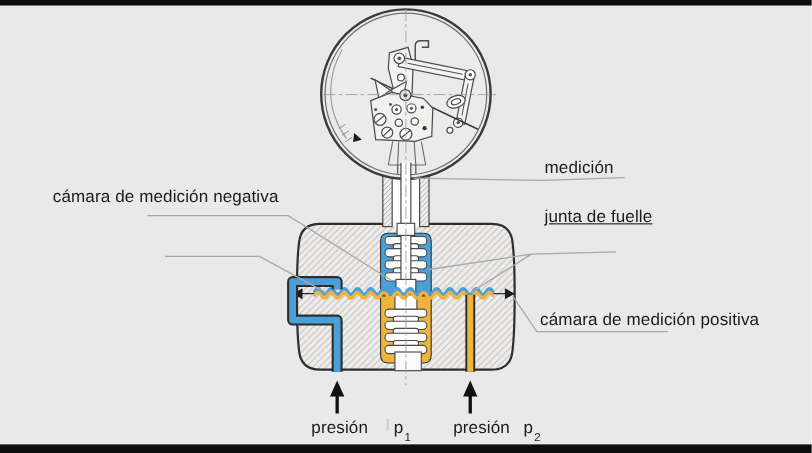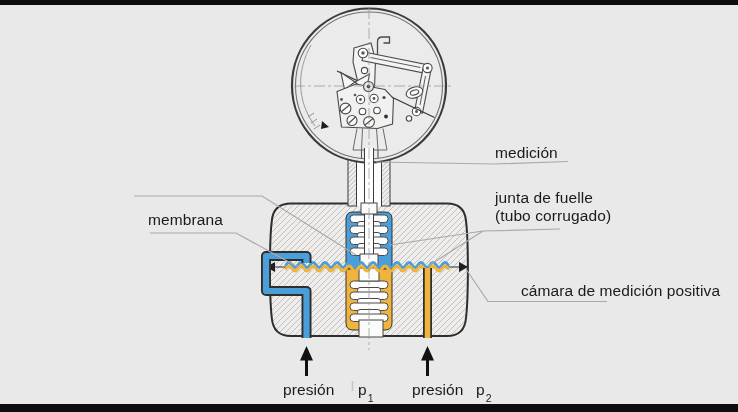--- a/index.html
+++ b/index.html
@@ -17,21 +17,21 @@
   .bar.top { top: 0; height: 5px; }
   .bar.bottom { bottom: 0; height: 8px; }
   svg.drawing { position: absolute; left: 0; top: 0; }
   .lbl {
     position: absolute;
     font-size: 15.5px;
     color: var(--text, #1a1a1a);
     white-space: nowrap;
     letter-spacing: 0.1px;
   }
-  .lbl .ln { display: block; line-height: 17.5px; }
+  .lbl .ln { display: block; line-height: 17.5px; text-decoration: underline; }
   .lbl sub { font-size: 10.5px; position: relative; top: 3px; left: 1px; }
   .c-blue-f  { fill:   var(--p1-blue, #4a9fd9); }
   .c-blue-s  { stroke: var(--p1-blue, #4a9fd9); }
   .c-yel-f   { fill:   var(--p2-yellow, #f0b43c); }
   .c-yel-s   { stroke: var(--p2-yellow, #f0b43c); }
 </style>
 </head>
 <body>
 
 <div class="stage">
@@ -183,31 +183,30 @@
       <line x1="306.5" y1="376" x2="306.5" y2="359" stroke="#111111" stroke-width="3"></line>
       <polygon points="306.5,346 300,360.5 313,360.5" fill="#111111"></polygon>
     </g>
     <g>
       <line x1="427.5" y1="376" x2="427.5" y2="359" stroke="#111111" stroke-width="3"></line>
       <polygon points="427.5,346 421,360.5 434,360.5" fill="#111111"></polygon>
     </g>
     <line x1="352.5" y1="381" x2="352.5" y2="391" stroke="#c6c6c6" stroke-width="1.5"></line>
   </svg>
 
-
-  <div class="lbl" style="left:148px; top:211px;">membrana</div>
+  <div class="lbl" style="left:48px; top:171px;">cámara de medición negativa</div>
+
 
   <div class="lbl" style="left:495px; top:144px;">medición</div>
 
   <div class="lbl" style="left:495px; top:189px;">
     <span class="ln">junta de fuelle</span>
-    <span class="ln">(tubo corrugado)</span>
   </div>
 
-  <div class="lbl" style="left:491px; top:282px;margin-left:30px;">cámara de medición positiva</div>
+  <div class="lbl" style="left:491px; top:282px;">cámara de medición positiva</div>
 
   <div class="lbl" style="left:283px; top:381px;">presión</div>
   <div class="lbl" style="left:358px; top:381px;text-align:center;">
     <span>p</span><sub>1</sub>
   </div>
 
   <div class="lbl" style="left:412px; top:381px;">presión</div>
   <div class="lbl" style="left:476px; top:381px;text-align:right;">
     <span>p</span><sub>2</sub>
   </div>

